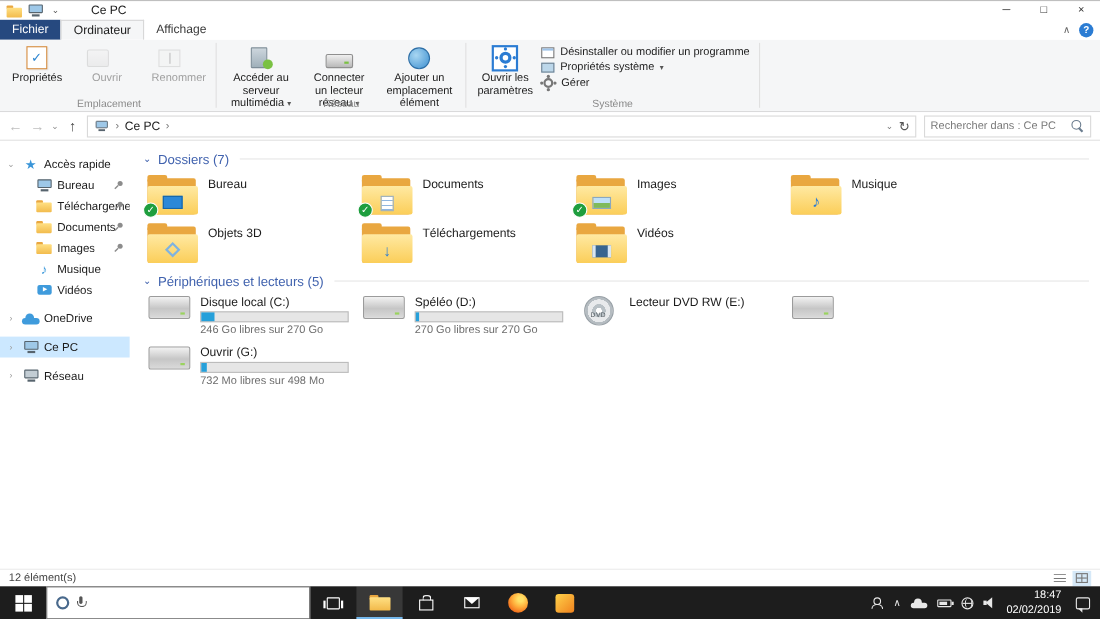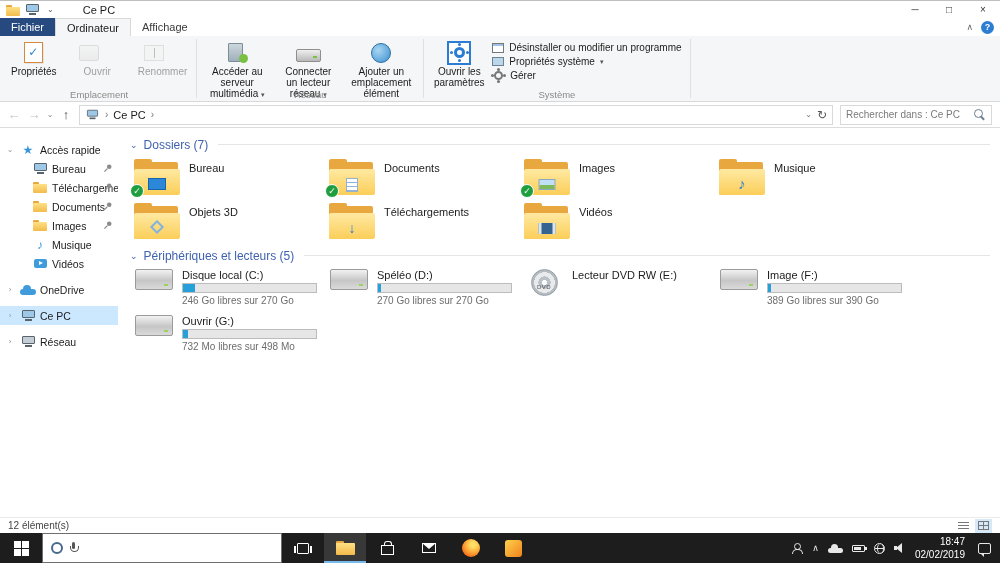--- a/index.html
+++ b/index.html
@@ -539,27 +539,20 @@
               <span class="dvd-disc"></span>
             </span>
           <div class="drive-meta">
             <div class="drive-name">Lecteur DVD RW (E:)</div>
           </div>
         </div>
         <div class="drive-tile">
           <span class="drive-icon">
               <span class="hdd"></span>
             </span>
-          <div class="drive-meta">
-            <div class="drive-name">Image (F:)</div>
-            <div class="drive-bar">
-                <span class="drive-fill" style="width: 2%;"></span>
-              </div>
-            <div class="drive-info">389 Go libres sur 390 Go</div>
-          </div>
         </div>
         <div class="drive-tile">
           <span class="drive-icon">
               <span class="hdd"></span>
             </span>
           <div class="drive-meta">
             <div class="drive-name">Ouvrir (G:)</div>
             <div class="drive-bar">
                 <span class="drive-fill" style="width: 4%;"></span>
               </div>

